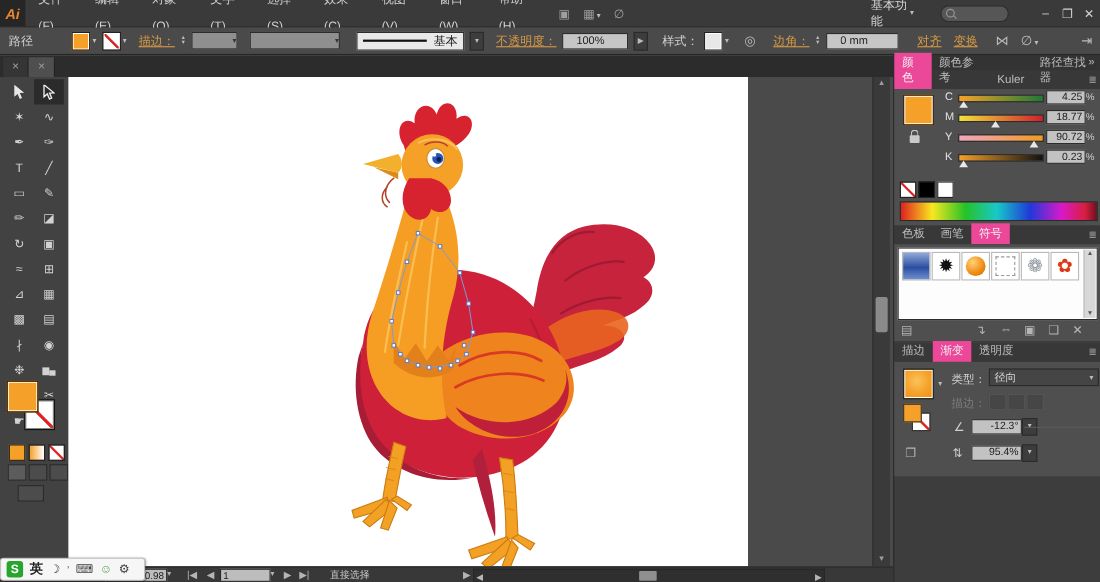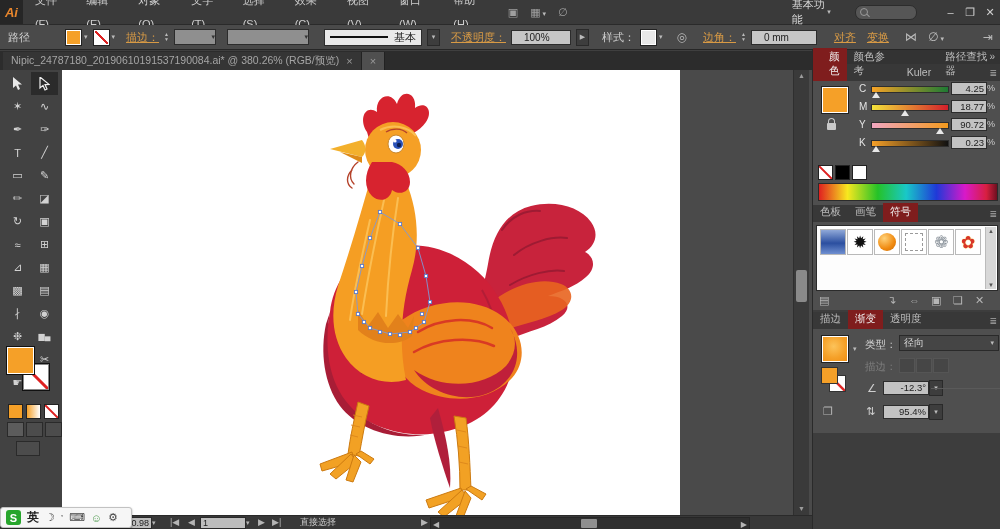--- a/index.html
+++ b/index.html
@@ -67,21 +67,21 @@
   .artboard{position:absolute;left:0;top:0;width:618px;height:445px;background:#ffffff;}
   .vscroll{position:absolute;left:731px;top:0;width:15px;height:445px;background:#3a3a3a;border-left:1px solid #2f2f2f;}
   .vthumb{position:absolute;left:2px;top:200px;width:11px;height:32px;background:#8a8a8a;border-radius:2px;}
   .scrollarr{position:absolute;left:0;width:15px;height:12px;color:#9c9c9c;font-size:7px;text-align:center;line-height:12px;}
   
   .dock{position:absolute;left:812px;top:50px;width:188px;height:479px;background:#3d3d3d;border-left:1px solid #2a2a2a;}
   .dockhead{position:absolute;left:0;top:0;width:188px;height:14px;background:#333;}
   .collapse{position:absolute;right:6px;top:1px;color:#bdbdbd;font-size:10px;}
   .ptabs{position:absolute;left:0;width:188px;height:17px;background:#383838;display:flex;align-items:flex-end;font-size:10.5px;}
   .ptab{padding:2px 7px 3px;color:#bdbdbd;}
-  .ptab.active{background:#7f1d1d;color:#f0f0f0;text-align:right;}
+  .ptab.active{background:#ec4899;color:#f0f0f0;}
   .pmenu{position:absolute;right:4px;bottom:3px;color:#aaa;font-size:9px;}
   .pcontent{position:absolute;left:0;width:188px;background:#4f4f4f;}
   .chlabel{position:absolute;color:#e3e3e3;font-size:10px;width:10px;}
   .chtrack{position:absolute;width:76px;height:5px;border:1px solid #2e2e2e;}
   .chthumb{position:absolute;top:5px;width:0;height:0;border-left:4px solid transparent;
            border-right:4px solid transparent;border-bottom:6px solid #e8e8e8;}
   .chval{position:absolute;width:32px;height:11px;background:#c2c2c2;color:#1d1d1d;border:1px solid #2c2c2c;
          font-size:9.5px;text-align:right;padding-right:2px;line-height:11px;}
   .chpct{position:absolute;color:#cfcfcf;font-size:9px;}
   .lock{position:absolute;width:9px;height:7px;background:#c9c9c9;border-radius:1px;}
@@ -195,21 +195,20 @@
     <input class="lightfield" style="width: 40px;" value="0 mm">
     <span class="olink" style="margin-left:12px">对齐</span>
     <span class="olink" style="margin-left:6px">变换</span>
     <span class="oicon" style="margin-left:8px">⋈</span>
     <span class="oicon"><span>∅</span><span class="ddarrow">▾</span></span>
     <span class="oicon" style="position:absolute;right:4px">⇥</span>
   </div>
 
   <div class="tabbar">
     <div class="doctab" style="margin-left:3px">
-      <span>Nipic_24787180_20190610191537190084.ai* @ 380.26% (RGB/预览)</span>
       <span class="tabclose">×</span>
     </div>
     <div class="doctab active">
       <span class="tabclose">×</span>
     </div>
   </div>
 
   <div class="toolbar">
     <div class="toolgrid">
       <div class="tool">

